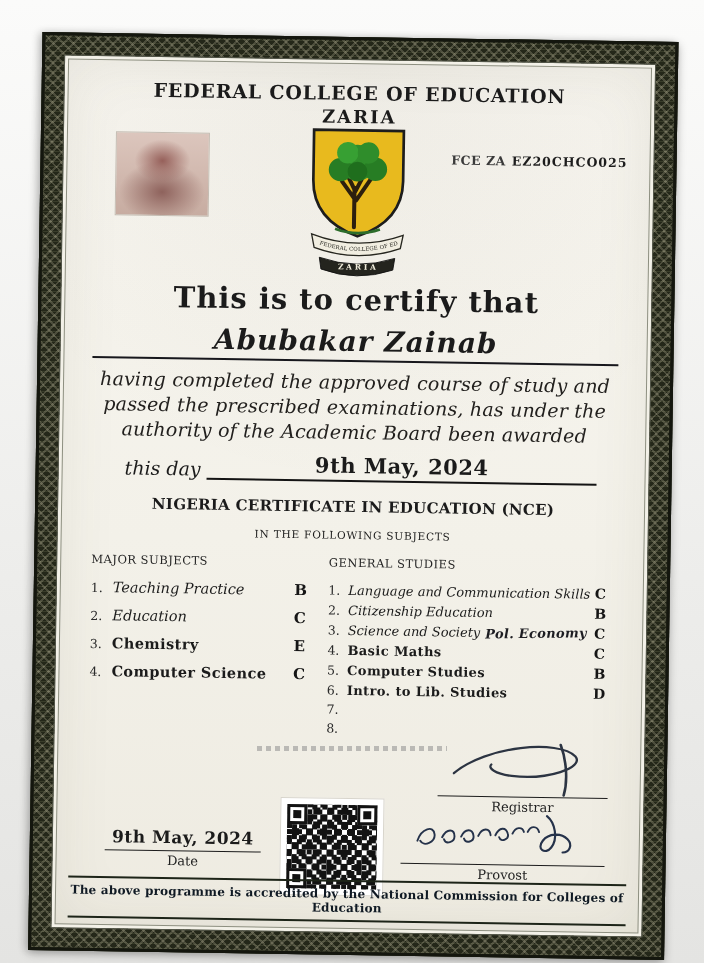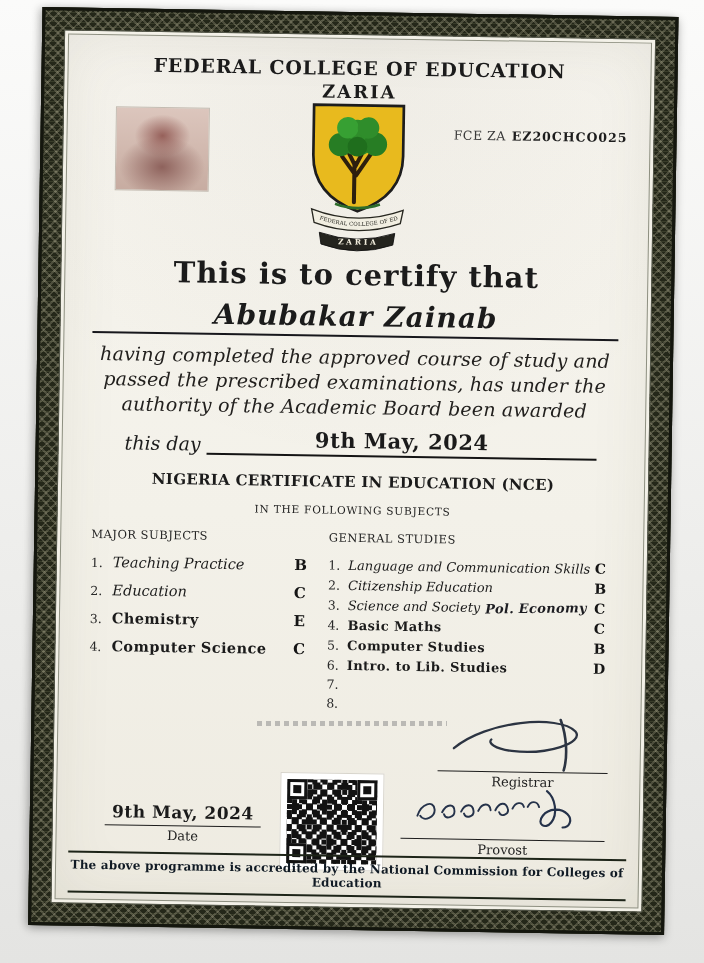--- a/index.html
+++ b/index.html
@@ -1,21 +1,21 @@
 <!DOCTYPE html>
 <html><head>
 <meta charset="utf-8">
 <style>
   html,body{margin:0;padding:0;}
   body{
     width:704px;height:963px;overflow:hidden;
     background:linear-gradient(180deg,#fbfbfa 0%,#ededeb 60%,#e4e4e2 100%);
     font-family:"DejaVu Serif", serif;color:#1b1b1b;
   }
-  .page{position:relative;width:704px;height:730px;}
+  .page{position:relative;width:704px;height:730px;margin-top:25px;}
   .cert{
     position:absolute;left:36px;top:12px;width:636px;height:918px;
     transform:rotate(0.9deg);transform-origin:50% 45%;
     background:#23261b;box-shadow:0 3px 10px rgba(0,0,0,.28), -4px 0 8px rgba(0,0,0,.12);
   }
   .frame{
     position:absolute;inset:0;border:3px solid #14160e;box-sizing:border-box;padding:19px;
     background-color:#242719;
     background-image:
       repeating-linear-gradient(45deg, rgba(216,210,180,.22) 0 2px, rgba(0,0,0,0) 2px 7px),
@@ -35,21 +35,21 @@
   .h2{text-align:center;font-size:18px;font-weight:bold;letter-spacing:2px;margin-top:2px;}
   .logo-row{position:relative;height:150px;margin-top:4px;}
   .photo{
     position:absolute;left:30px;top:4px;width:92px;height:82px;border:1px solid #c4bcb2;
     background:
       radial-gradient(42% 36% at 50% 34%, #96605a 0%, rgba(150,96,90,0) 72%),
       radial-gradient(62% 50% at 50% 72%, #8e625c 0%, rgba(142,98,92,0) 75%),
       linear-gradient(180deg,#dcc6bd,#c7aca1);
   }
   .certno{position:absolute;right:4px;top:20px;font-size:12.5px;letter-spacing:.5px;white-space:nowrap;}
-  .certno .p{font-weight:normal;color:#3a3a3a;margin-right:6px;}
+  .certno .p{font-weight:bold;color:#3a3a3a;margin-right:6px;}
   .certno .n{font-weight:bold;color:#1d1d1d;letter-spacing:1px;}
   .crest{position:absolute;left:50%;top:-6px;transform:translateX(-50%);}
   .certify{text-align:center;font-size:29px;font-weight:bold;letter-spacing:1px;margin-top:2px;}
   .name-line{margin:8px 10px 0;border-bottom:2px solid #17171c;text-align:center;
     font-size:28px;font-weight:bold;font-style:italic;letter-spacing:1px;padding-bottom:2px;}
   .statement{margin:8px auto 0;width:520px;text-align:center;font-style:italic;
     font-size:19px;line-height:1.32;color:#22201e;letter-spacing:.2px;}
   .thisday{display:flex;align-items:flex-end;margin:8px 30px 0 44px;}
   .thisday .lbl{font-style:italic;font-size:19px;padding-right:6px;white-space:nowrap;}
   .thisday .dline{flex:1;border-bottom:2px solid #141414;text-align:center;

